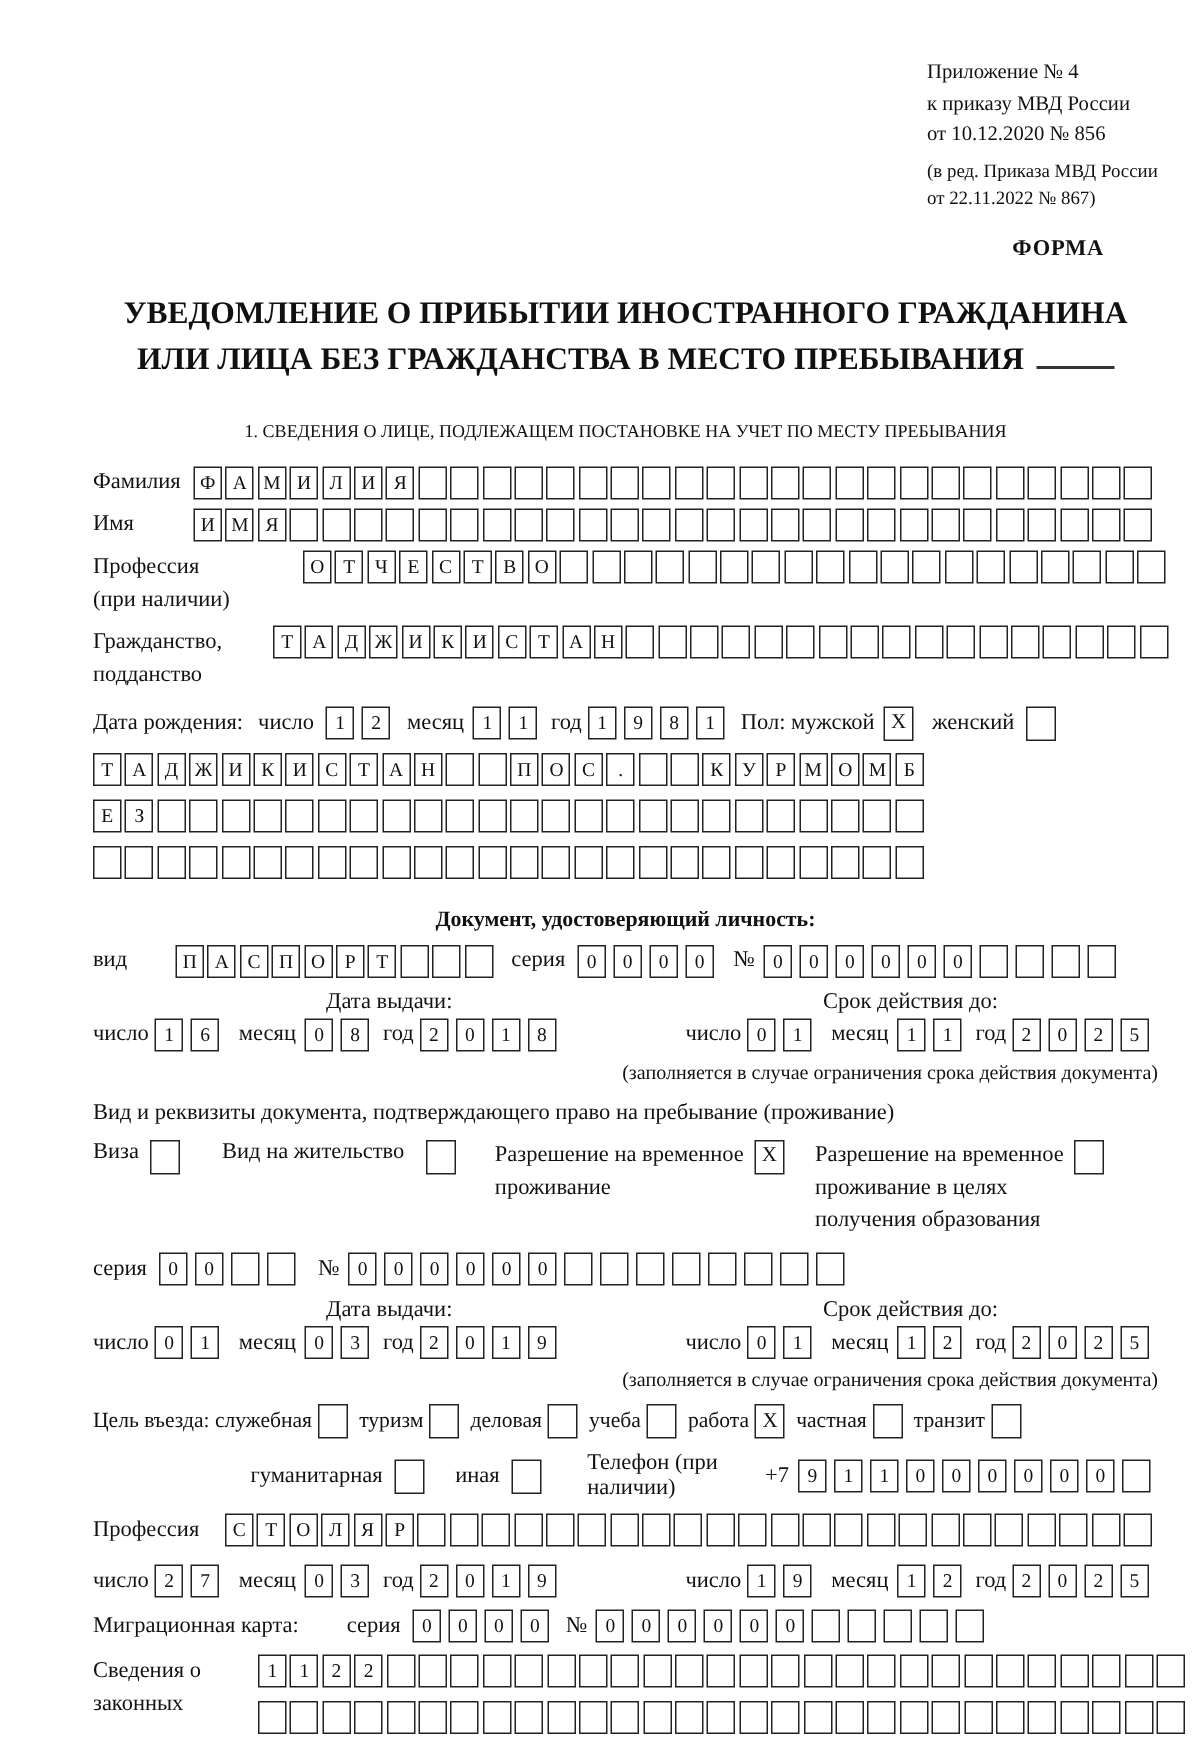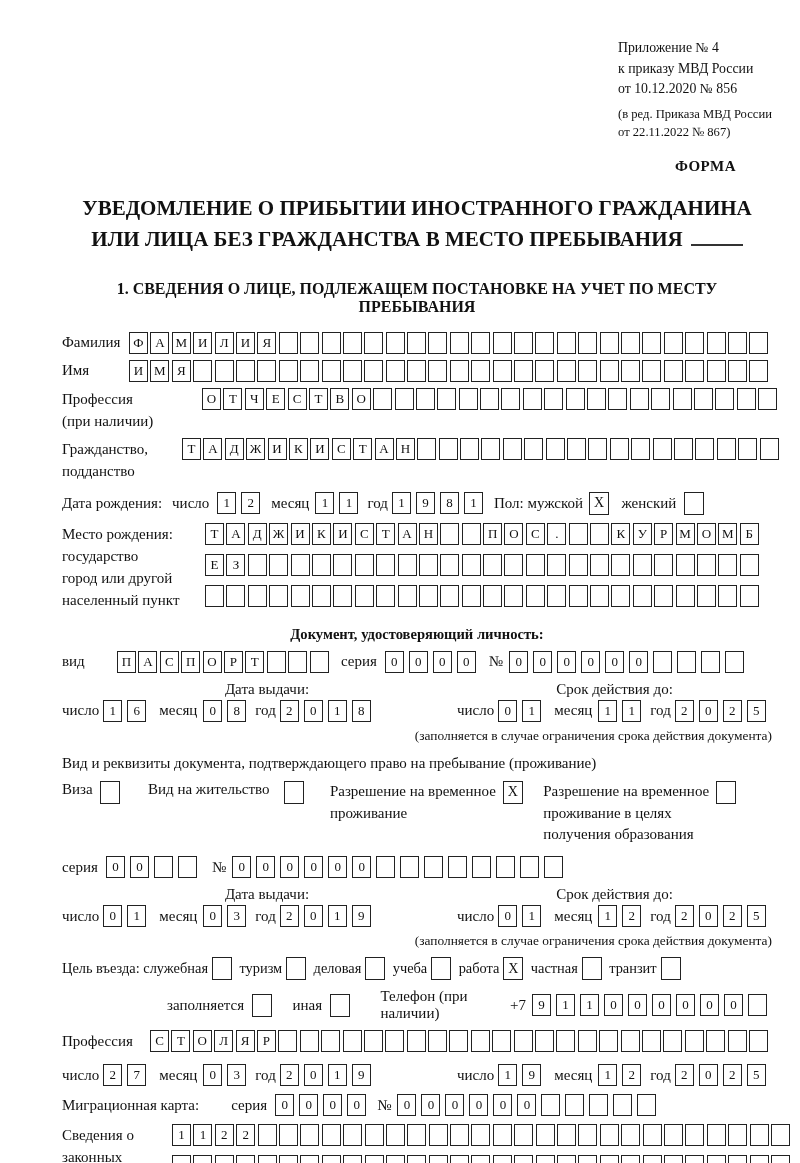--- a/index.html
+++ b/index.html
@@ -8,41 +8,41 @@
     font-family:"Liberation Serif","DejaVu Serif",serif;font-size:15px;
     padding:38px 28px 24px 62px;box-sizing:border-box;position:relative;
   }
   
   .hdr{margin-left:556px;width:190px;font-size:13.8px;line-height:1.5;}
   .hdr .small{font-size:12.6px;line-height:1.45;margin-top:5px;display:block;}
   .form-label{text-align:right;padding-right:36px;font-weight:bold;font-size:15px;margin-top:16px;letter-spacing:.5px;}
   
   .title{ text-align:center;font-weight:bold;font-size:21px;line-height:1.5;margin-top:18px;}
   .blank-line{display:inline-block;width:52px;border-bottom:2px solid #333;margin-left:8px;vertical-align:baseline;}
-  .sec-head{text-align:center;font-weight:bold;font-size:16px;margin-top:24px;margin-bottom:16px;}
+  .sec-head{text-align:center;font-weight:normal;font-size:12px;margin-top:24px;margin-bottom:16px;}
   
   .row{display:flex;align-items:flex-start;margin-bottom:6px;}
   .row.c{align-items:center;}
   .lbl{flex:0 0 auto;}
   .w67{width:67px;} .w140{width:140px;} .w120{width:120px;} .w143{width:143px;} .w110{width:110px;}
   .mr6{margin-right:6px;} .mr8{margin-right:8px;} .mr10{margin-right:10px;} .mr4{margin-right:4px;}
   
   .cells{display:flex;flex-wrap:nowrap;}
   .cell{
     flex:0 0 auto;width:19px;height:22px;border:1.6px solid #222;box-sizing:border-box;
     margin-right:2.4px;display:flex;align-items:center;justify-content:center;
     font-size:13px;font-family:"Liberation Serif","DejaVu Serif",serif;background:#fff;
   }
   .sp .cell{margin-right:5px;}
   .cb .cell{width:20px;height:23px;font-size:14px;}
   .stack{display:flex;flex-direction:column;}
   .stack .cells{margin-bottom:9px;}
   .lblcol{line-height:22px;}
   .doc-head{text-align:center;font-weight:bold;font-size:14.6px;margin:10px 0 8px 0;}
-  .dates-head{display:flex;margin-bottom:2px;justify-content:center;}
+  .dates-head{display:flex;margin-bottom:2px;}
   .dates-head .dh-l{width:395px;text-align:center;}
   .dates-head .dh-r{width:300px;text-align:center;}
   .dgroup{display:flex;align-items:center;}
   .dg-l{width:395px;}
   .note-r{text-align:right;font-size:13.4px;margin-top:2px;margin-bottom:8px;}
   .para{line-height:1.55;margin-top:4px;}
   .cb-item{display:flex;align-items:flex-start;}
   .cb-item .txt{margin-right:7px;}
   .cb-lines{line-height:1.45;margin-right:7px;}
   .purpose-row{font-size:14.4px;}
@@ -241,26 +241,20 @@
     <span class="cells cb mr10">
         <span class="cell">X</span>
       </span>
     <span class="lbl mr8">женский</span>
     <span class="cells cb">
         <span class="cell"></span>
       </span>
   </div>
 
   <div class="row" style="margin-top:8px;">
-    <span class="lbl w143 lblcol">
-      <span>Место рождения:</span><br>
-      <span>государство</span><br>
-      <span>город или другой</span><br>
-      <span>населенный пункт</span>
-    </span>
     <span class="stack">
       <span class="cells">
           <span class="cell">Т</span>
           <span class="cell">А</span>
           <span class="cell">Д</span>
           <span class="cell">Ж</span>
           <span class="cell">И</span>
           <span class="cell">К</span>
           <span class="cell">И</span>
           <span class="cell">С</span>
@@ -562,21 +556,21 @@
     <span class="cells cb">
         <span class="cell"></span>
       </span>
     <span>транзит</span>
     <span class="cells cb">
         <span class="cell"></span>
       </span>
   </div>
 
   <div class="row c" style="margin-top:8px;padding-left:105px;">
-    <span class="mr8">заполняется</span>
+    <span class="mr8">гуманитарная</span>
     <span class="cells cb" style="margin-right:18px;">
         <span class="cell"></span>
       </span>
     <span class="mr8">иная</span>
     <span class="cells cb" style="margin-right:28px;">
         <span class="cell"></span>
       </span>
     <span style="margin-right:24px;">Телефон (при наличии)</span>
     <span class="mr6">+7</span>
     <span class="cells sp">

